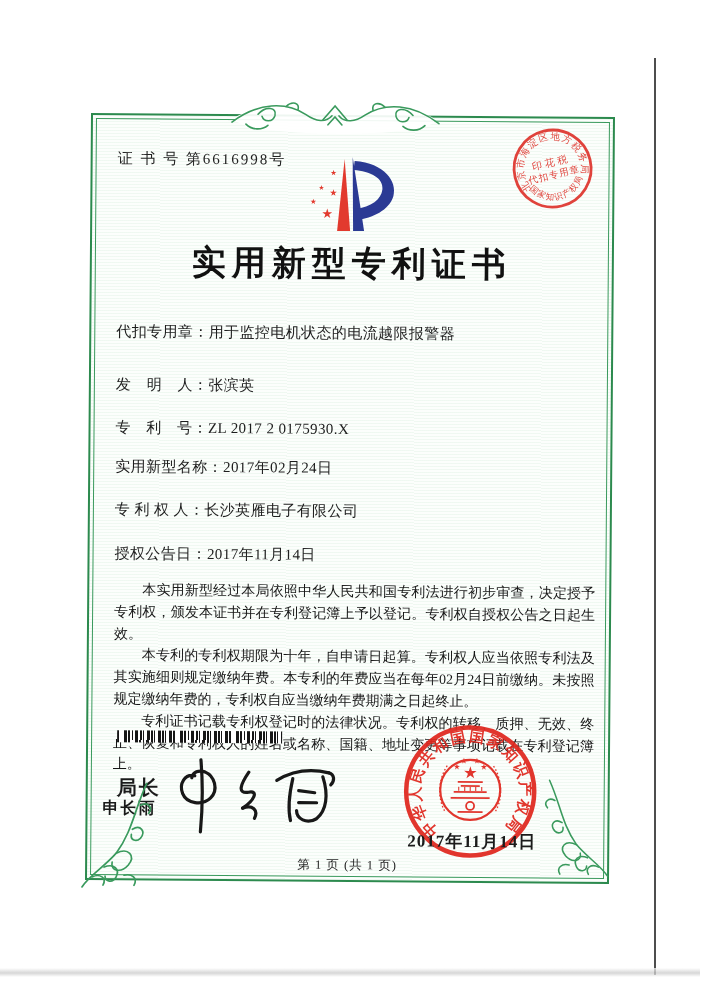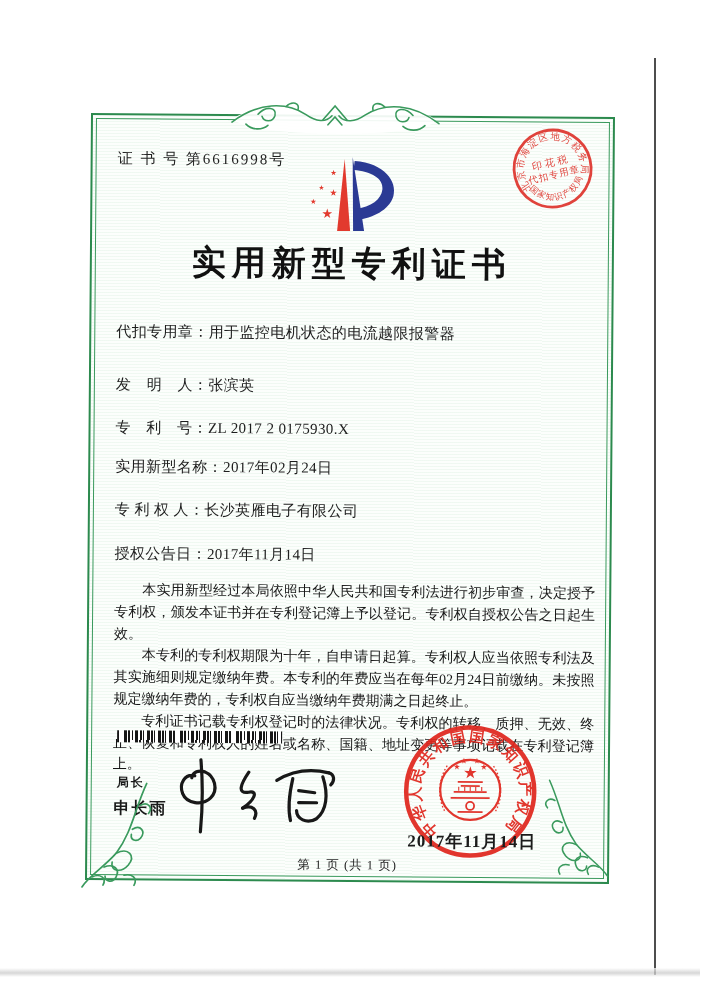--- a/index.html
+++ b/index.html
@@ -42,22 +42,22 @@
     text-align:justify;color:#161616;}
   .body-text p{margin:0;text-indent:2em;}
 
   .barcode{left:29px;top:615px;width:165px;height:12px;
     background:repeating-linear-gradient(90deg,
       #161616 0px,#161616 2px, #ffffff 2px,#ffffff 3.5px,
       #161616 3.5px,#161616 4.2px, #ffffff 4.2px,#ffffff 7px,
       #161616 7px,#161616 10px, #ffffff 10px,#ffffff 11.2px);}
 
   .officer-title{left:29px;top:659px;font-family:"Liberation Sans","DejaVu Sans",sans-serif;
-    font-size:12px;font-weight:600;color:#1a1a1a;letter-spacing:2px;}
-  .officer-name{left:26px;top:683px;font-family:"Liberation Sans","DejaVu Sans",sans-serif;
+    font-size:20px;font-weight:600;color:#1a1a1a;letter-spacing:2px;}
+  .officer-name{left:15px;top:683px;font-family:"Liberation Sans","DejaVu Sans",sans-serif;
     font-size:16px;font-weight:600;color:#1a1a1a;letter-spacing:2px;}
   .signature{left:77px;top:638px;z-index:3;}
 
   .seal{left:310px;top:601px;z-index:4;opacity:.93;}
   .seal-date{left:320px;top:712px;z-index:5;font-size:17px;font-weight:600;color:#1b1b1b;
     letter-spacing:1px;white-space:nowrap;}
 
   .footer{left:0;top:740px;width:100%;text-align:center;font-size:12.5px;color:#222;letter-spacing:1px;}
 
   .tax-stamp{left:408px;top:-2px;z-index:6;opacity:.88;}

